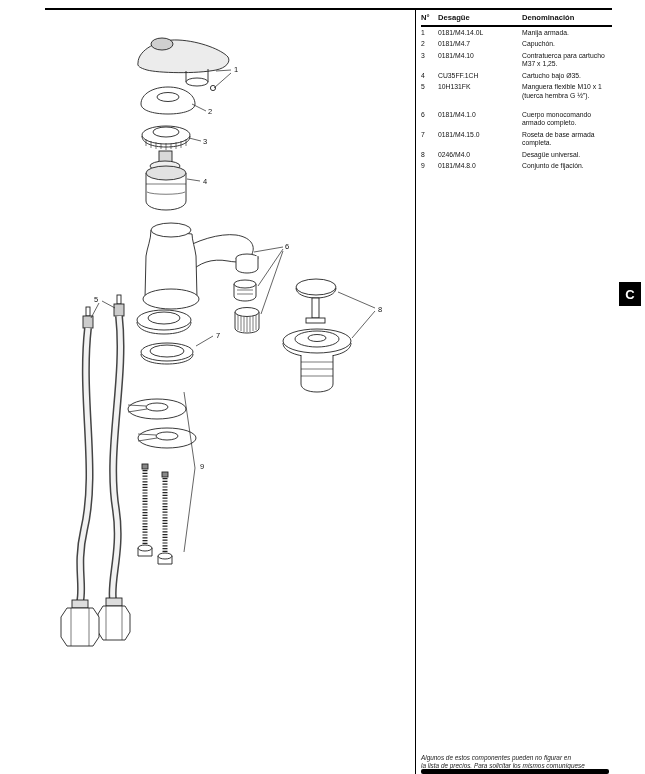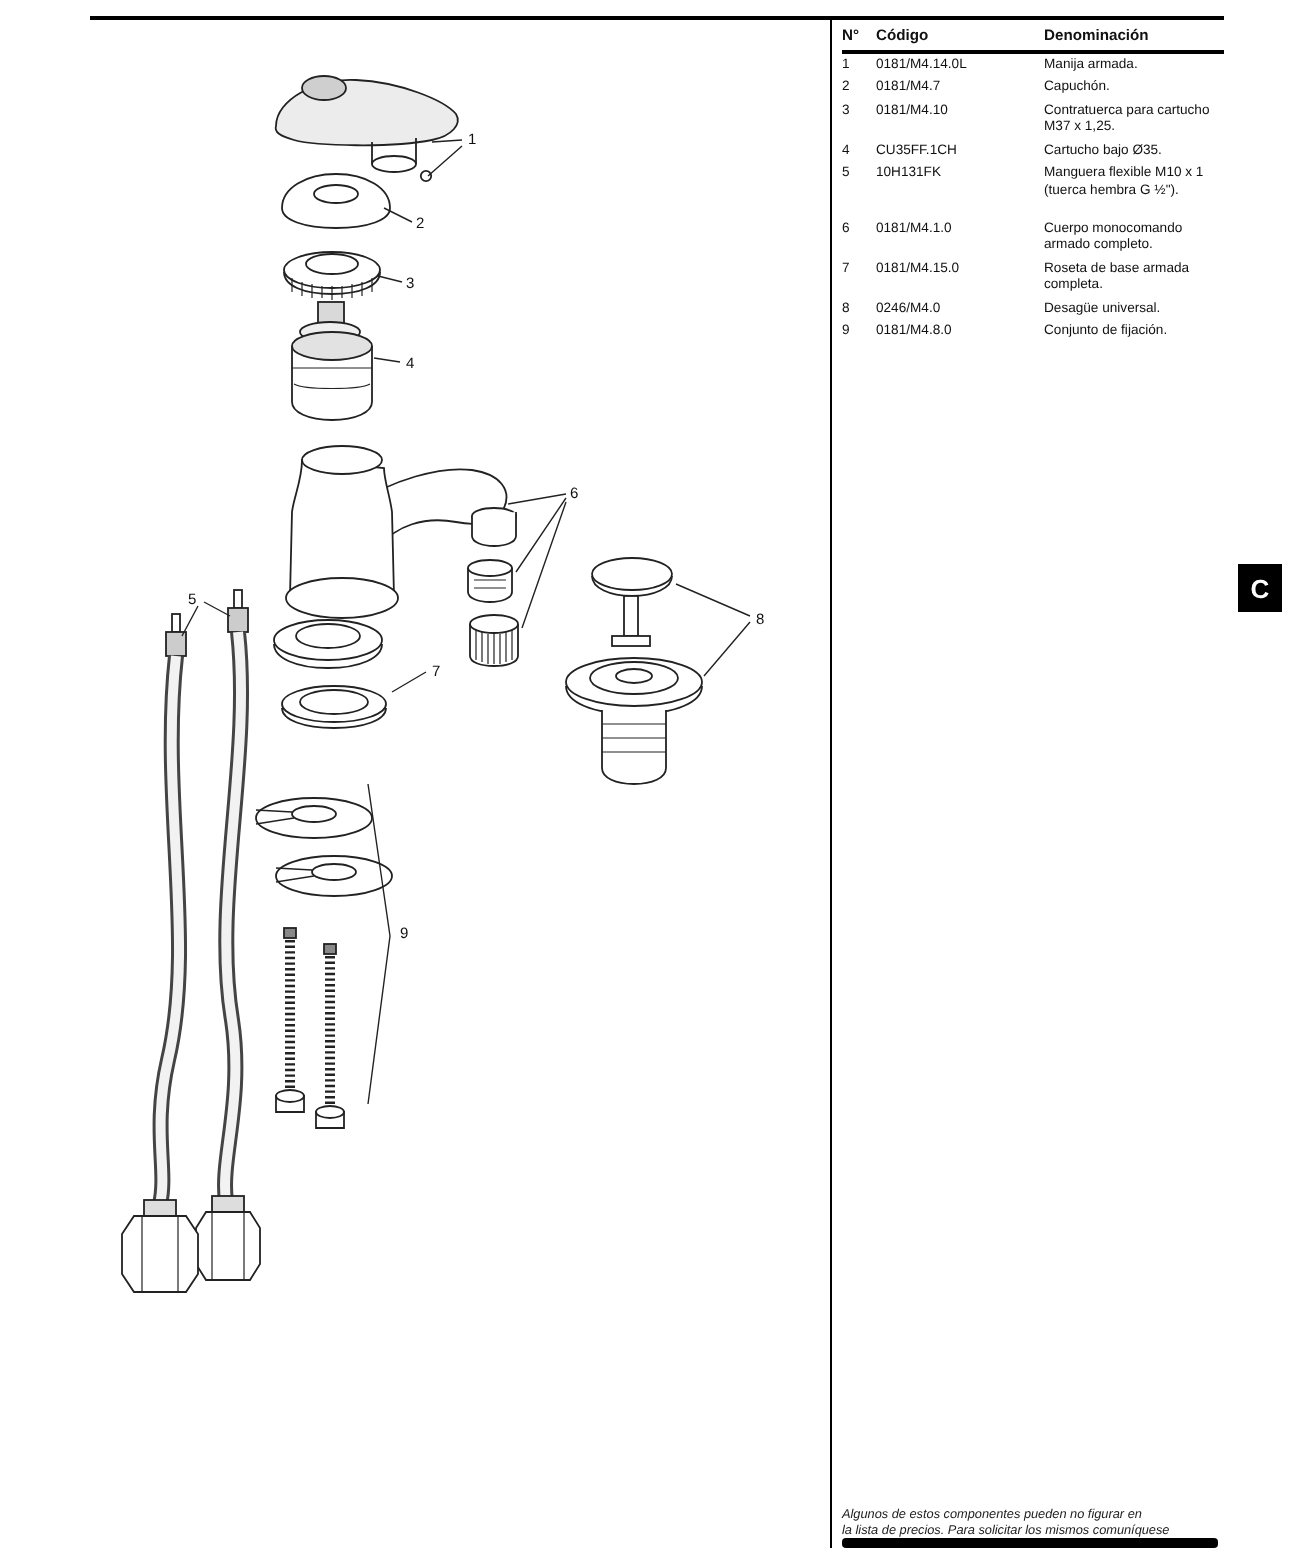--- a/index.html
+++ b/index.html
@@ -203,21 +203,21 @@
     <span class="callout" style="left:216px; top:332px;">7</span>
     <span class="callout" style="left:378px; top:306px;">8</span>
     <span class="callout" style="left:200px; top:463px;">9</span>
   </div>
 
   <div class="table-area">
     <table class="parts">
       <thead>
         <tr>
           <th class="col-n">N°</th>
-          <th class="col-cod">Código</th>
+          <th class="col-cod">Desagüe</th>
           <th class="col-den">Denominación</th>
         </tr>
       </thead>
       <tbody>
         <tr>
           <td>1</td>
           <td>0181/M4.14.0L</td>
           <td>Manija armada.</td>
         </tr>
         <tr>

